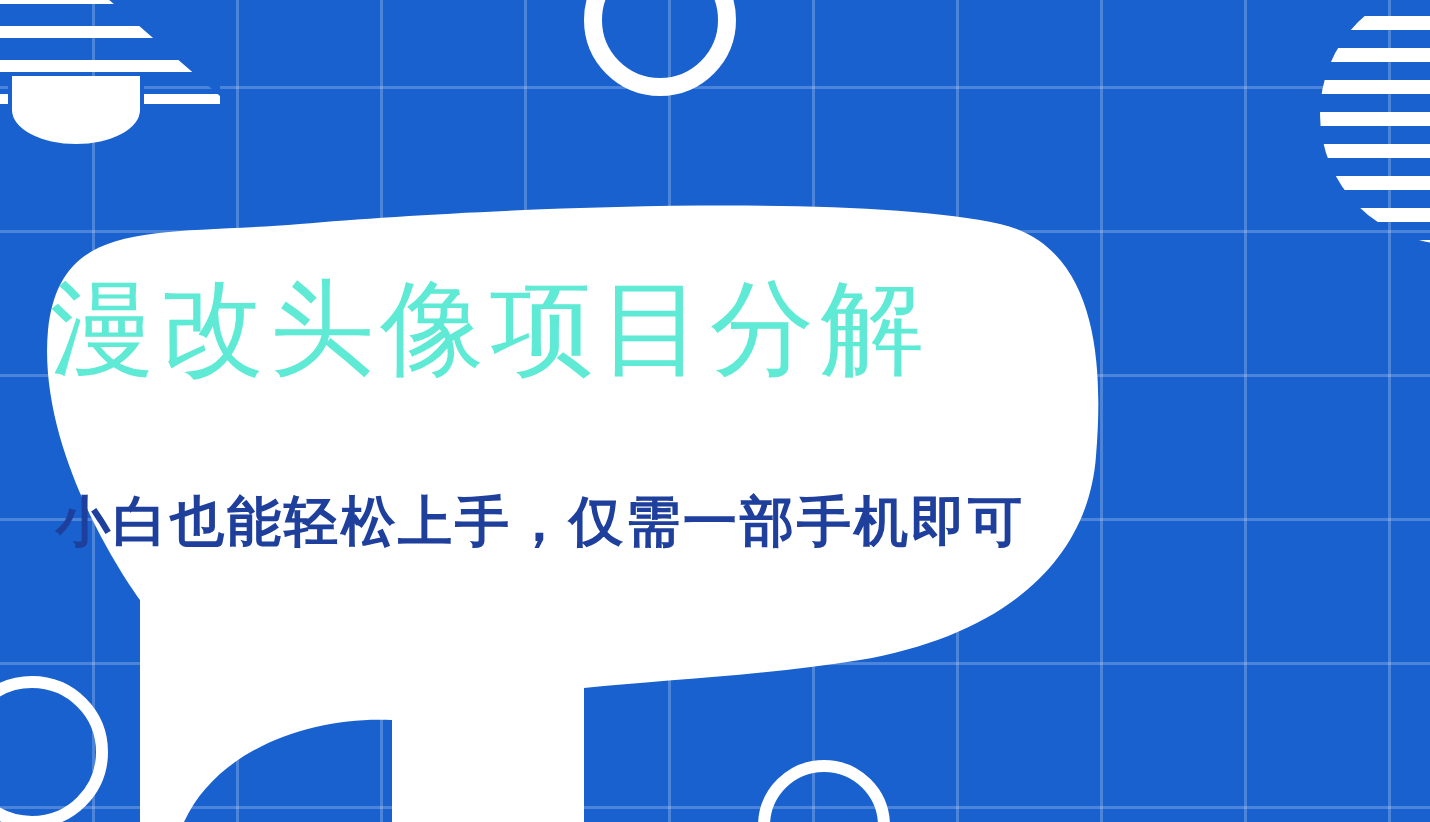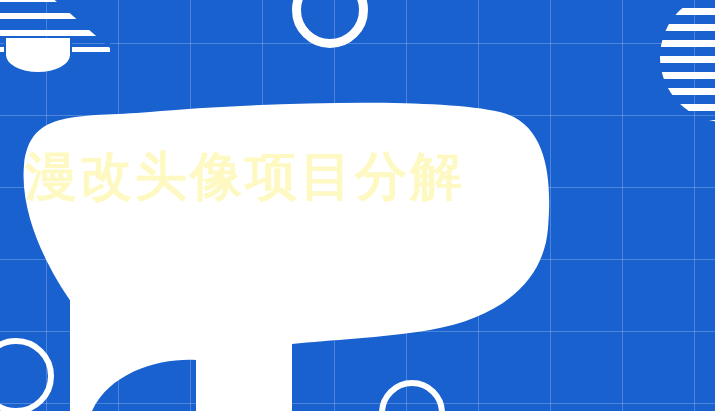--- a/index.html
+++ b/index.html
@@ -140,24 +140,24 @@
   #text-block {
     position: absolute;
     left: 0;
     top: 0;
     width: 560px;
     height: 411px;
   }
   #title {
     position: absolute;
     left: 25px;
-    top: 150px;
+    top: 139px;
     font-size: 52px;
-    font-weight: bold;
-    color: #fef9c3;
+    font-weight: normal;
+    color: #5eead4;
     letter-spacing: 3px;
     white-space: nowrap;
     line-height: 1;
   }
   #subtitle {
     position: absolute;
     left: 28px;
     top: 248px;
     font-size: 27px;
     font-weight: bold;
@@ -200,15 +200,16 @@
       L 292 411
       L 196 411
       L 196 360
       C 160 358, 110 372, 92 411
       Z
     " fill="#FFFFFF"></path>
   </svg>
 
   <div id="text-block">
     <div id="title">漫改头像项目分解</div>
+    <div id="subtitle">小白也能轻松上手，仅需一部手机即可</div>
   </div>
 
 </div>
 
 </body></html>

